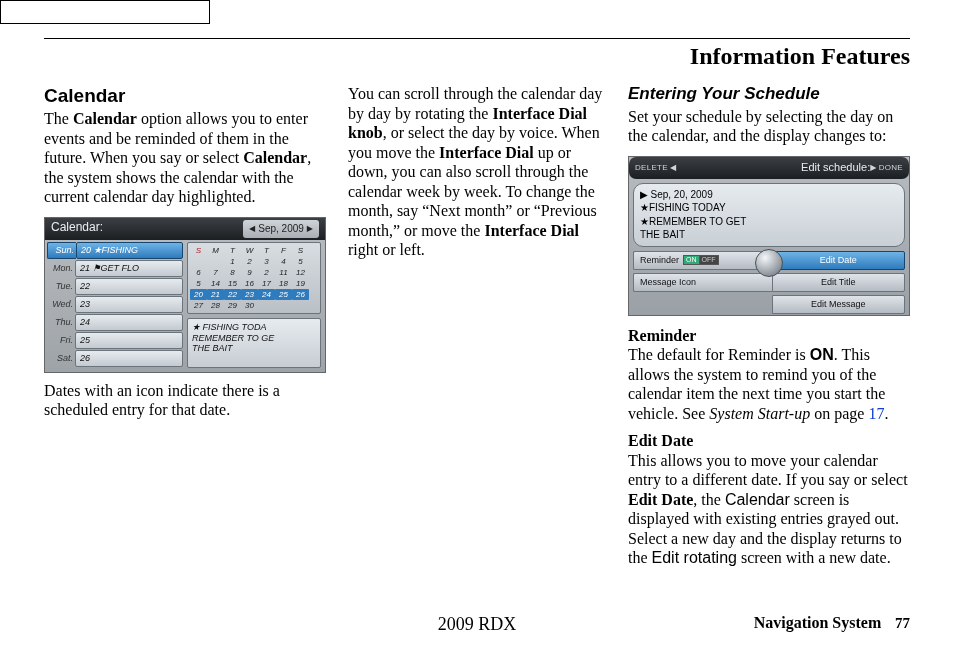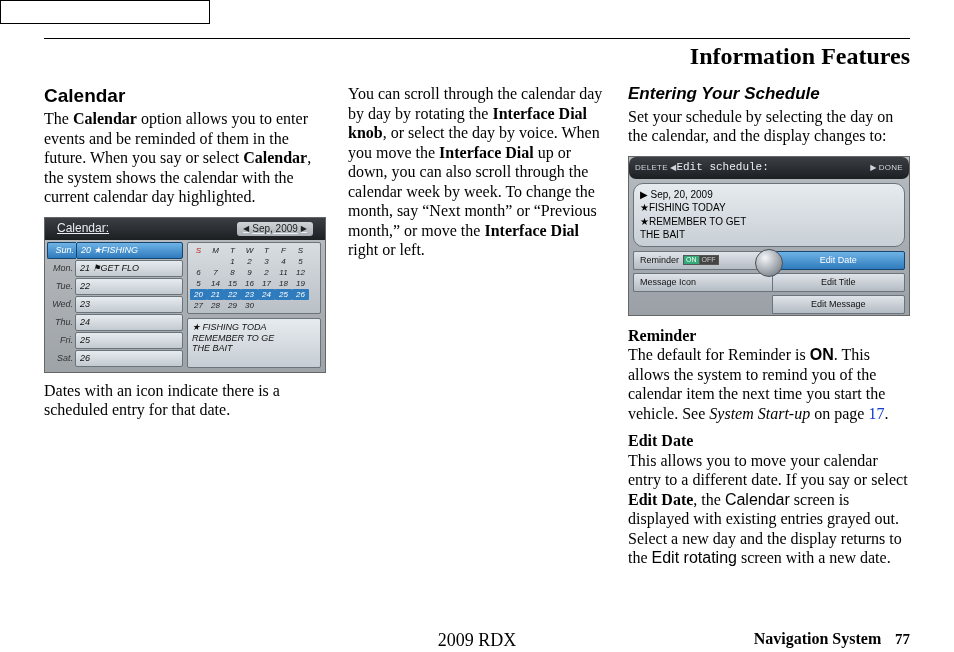--- a/index.html
+++ b/index.html
@@ -72,25 +72,23 @@
     margin: 10px 0 8px 0;
     border: 1px solid #666;
     font-family: Arial, Helvetica, sans-serif;
     background: linear-gradient(#b9bdc1,#9ea3a8);
   }
   .shot-hdr {
     height: 18px;
     background: linear-gradient(#3b3f44,#1c1f22);
     color: #e8eef4;
     font-size: 12px;
-    padding: 2px 12px;
-    display: flex;
-    align-items: center;
+    padding: 2px 6px;
+    display: flex;
     justify-content: space-between;
-    text-decoration: underline;
   }
   .shot-hdr .mtab {
     background: linear-gradient(#cfd4d8,#a9afb4);
     color: #222;
     font-size: 10px;
     padding: 1px 6px;
     border-radius: 3px;
     display: inline-flex;
     align-items: center;
     gap: 3px;
@@ -199,21 +197,21 @@
     height: 18px;
     background: linear-gradient(#3b3f44,#1c1f22);
     color: #e8eef4;
     font-size: 11px;
     padding: 2px 6px;
     display: flex;
     align-items: center;
     justify-content: space-between;
     border-radius: 7px;
   }
-  .shot2-hdr .mid { flex:1; text-align:left;font-family:Liberation Mono, monospace; }
+  .shot2-hdr .mid { flex:1; text-align:right; }
   .shot2-hdr .side {
     font-size: 8px;
     letter-spacing: 0.3px;
     color: #cfd6dd;
     display:flex; align-items:center; gap:2px;
   }
   .infobox {
     margin: 4px;
     background: linear-gradient(#e6ebef,#c8cfd5);
     border: 1px solid #6c747b;
@@ -265,21 +263,21 @@
     transform: translate(-50%, -2px);
     width: 26px;
     height: 26px;
     border-radius: 50%;
     background: radial-gradient(circle at 35% 30%, #f4f7fa, #8d949b 70%, #5a6168);
     border: 1px solid #4a5055;
     z-index: 3;
   }
   .footer {
     position: absolute;
-    bottom: 4px;
+    bottom: 20px;
     left: 44px;
     right: 44px;
     display: flex;
     justify-content: space-between;
     align-items: baseline;
     font-size: 15px;
   }
   .footer .model {
     position: absolute;
     left: 50%;

